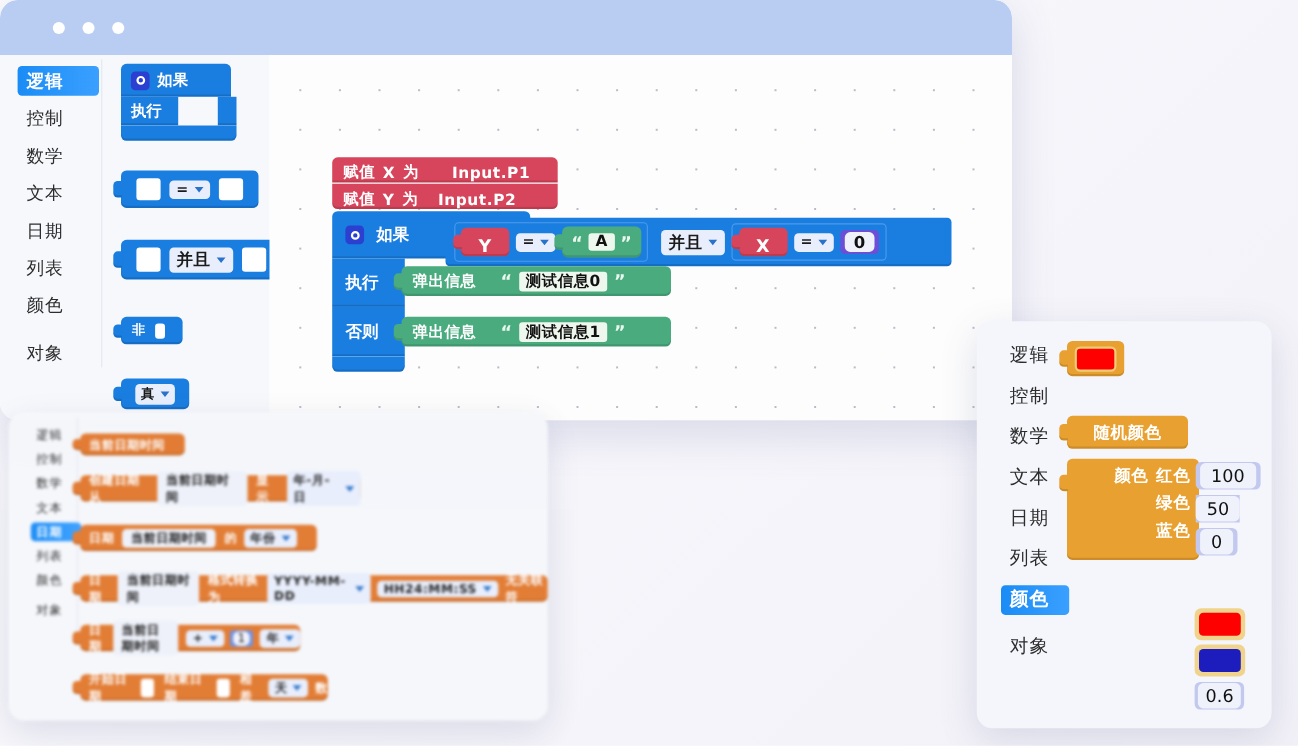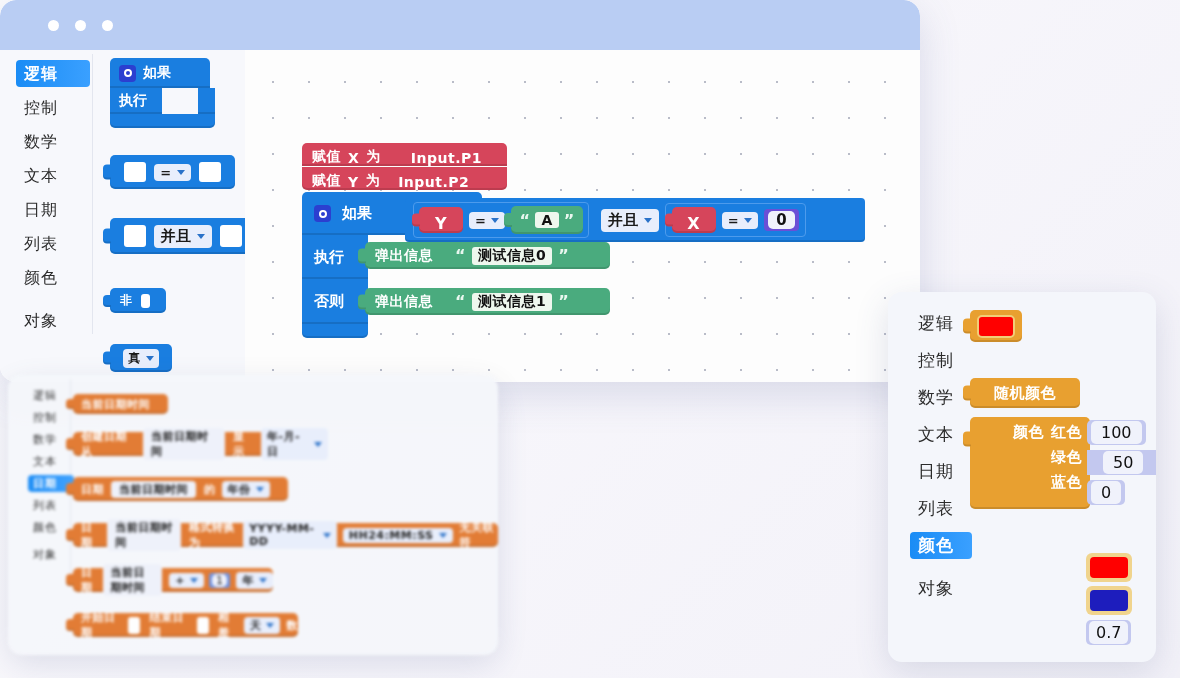--- a/index.html
+++ b/index.html
@@ -381,29 +381,29 @@
       <span style="font-size:15px;text-align:right;">绿色</span>
     </span>
     <span class="mrow">
       <span style="font-size:15px;">蓝色</span>
     </span>
   </div>
 
   <div style="position:absolute;left:199px;top:128px;background:#c3c8ef;border-radius:5px;padding:3px 4px;">
     <span class="numfield">100</span>
   </div>
-  <div style="position:absolute;left:199px;top:158px;background:#c3c8ef;border-radius:0;padding:3px 16px;">
+  <div style="position:absolute;left:199px;top:158px;background:#c3c8ef;border-radius:0;padding:3px 0;">
     <span class="numfield">50</span>
   </div>
   <div style="position:absolute;left:199px;top:188px;background:#c3c8ef;border-radius:5px;padding:3px 4px;">
     <span class="numfield">0</span>
   </div>
 
   <div style="position:absolute;left:198px;top:261px;background:#f0d48d;border-radius:6px;padding:4px;">
     <span class="swatch" id="sw1" style="display:block;width:38px;height:21px;background:#ff0000;border:none;border-radius:4px;"></span>
   </div>
   <div style="position:absolute;left:198px;top:294px;background:#f0d48d;border-radius:6px;padding:4px;">
     <span class="swatch" id="sw2" style="display:block;width:38px;height:21px;background:#1d1dbd;border:none;border-radius:4px;"></span>
   </div>
   <div style="position:absolute;left:198px;top:328px;background:#c3c8ef;border-radius:5px;padding:3px 3px;">
-    <span class="numfield" style="padding:2px 7px;">0.7</span>
+    <span class="numfield" style="padding:2px 7px;">0.6</span>
   </div>
 </div>
 
 </body></html>

